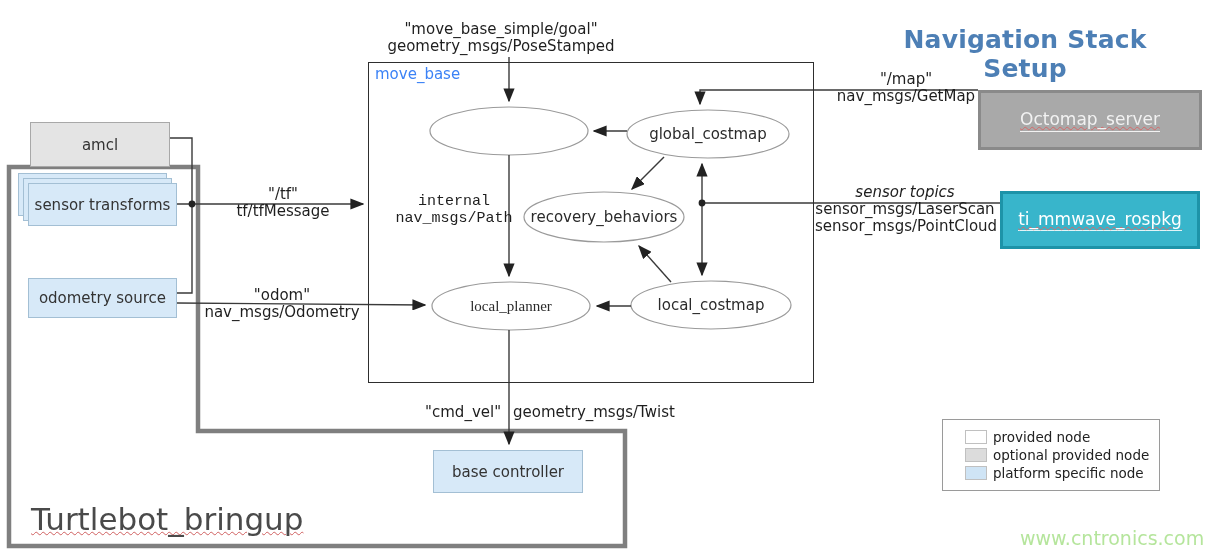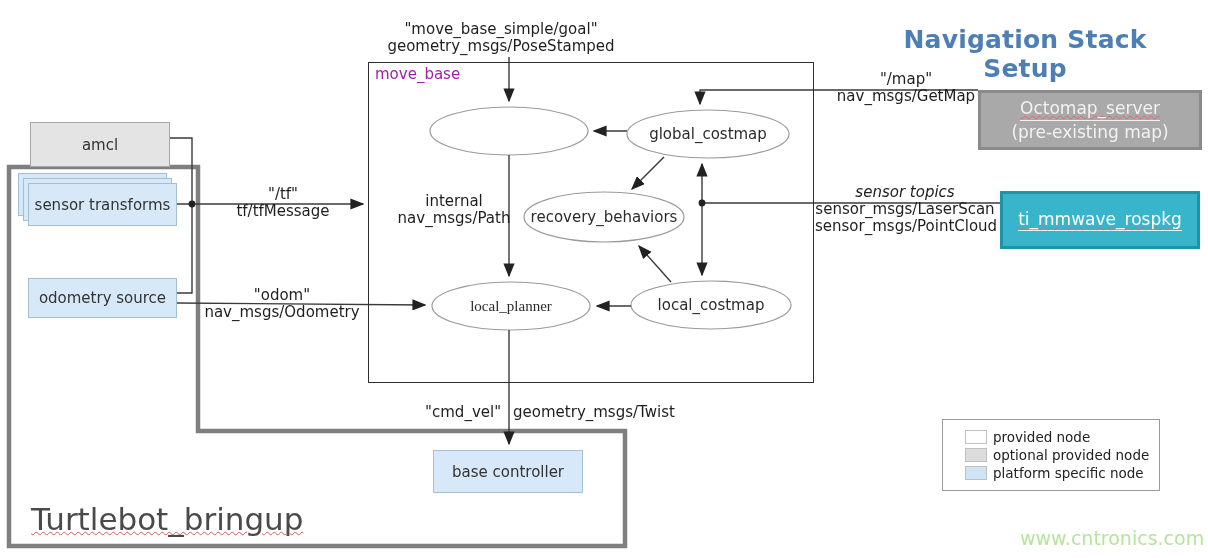--- a/index.html
+++ b/index.html
@@ -34,21 +34,21 @@
     text-decoration-thickness:1px;
     border-bottom:1px solid rgba(255,255,255,.85);
     padding-bottom:1px;
   }
 
   
   #move-base-box{
     position:absolute;left:368px;top:62px;width:446px;height:321px;
     border:1.6px solid #2e2e2e;box-sizing:border-box;background:transparent;
   }
-  #move-base-title{position:absolute;left:6px;top:2px;font-size:15px;color:#a21caf;}
+  #move-base-title{position:absolute;left:6px;top:2px;font-size:15px;color:#3b82f6;}
 
   
   .edge-label{
     position:absolute;font-size:15px;line-height:17px;color:#1e1e1e;
     text-align:center;white-space:nowrap;
   }
   .ellipse-label{
     position:absolute;font-size:15px;color:#2b2b2b;text-align:center;
     height:18px;line-height:18px;white-space:nowrap;
   }
@@ -140,21 +140,20 @@
   <div class="node blue-node" style="left:433px;top:450px;width:150px;height:43px;">
     <span>base controller</span>
   </div>
 
   <div class="node blue-node" style="left:28px;top:278px;width:149px;height:40px;">
     <span>odometry source</span>
   </div>
 
   <div class="dark-gray-node abs" style="left:978px;top:64px;width:218px;height:54px;">
     <span class="misspell">Octomap_server</span>
-    <span>(pre-existing  map)</span>
   </div>
 
   <div class="teal-node abs" style="left:1000px;top:179px;width:194px;height:52px;">
     <span class="misspell">ti_mmwave_rospkg</span>
   </div>
 
   <div class="ellipse-label" style="left:524px;top:208px;width:160px;">recovery_behaviors</div>
   <div class="ellipse-label" style="left:628px;top:125px;width:160px;">global_costmap</div>
   <div class="ellipse-label" style="left:432px;top:297px;width:158px;font-family:Liberation Serif, serif;">local_planner</div>
   <div class="ellipse-label" style="left:631px;top:296px;width:160px;">local_costmap</div>
@@ -178,21 +177,21 @@
   <div class="edge-label" style="left:213px;top:186px;width:140px;">
     <div>"/tf"</div>
     <div>tf/tfMessage</div>
   </div>
 
   <div class="edge-label" style="left:202px;top:287px;width:160px;">
     <div>"odom"</div>
     <div>nav_msgs/Odometry</div>
   </div>
 
-  <div class="edge-label" style="left:384px;top:193px;width:140px;">
+  <div class="edge-label" style="left:384px;top:193px;width:140px;font-family:Liberation Mono, monospace;">
     <div>internal</div>
     <div>nav_msgs/Path</div>
   </div>
 
   <div class="edge-label" style="left:415px;top:404px;width:270px;display:flex;justify-content:center;gap:12px;">
     <span>"cmd_vel"</span>
     <span>geometry_msgs/Twist</span>
   </div>
 
   <div id="diagram-title">Navigation Stack Setup</div>

